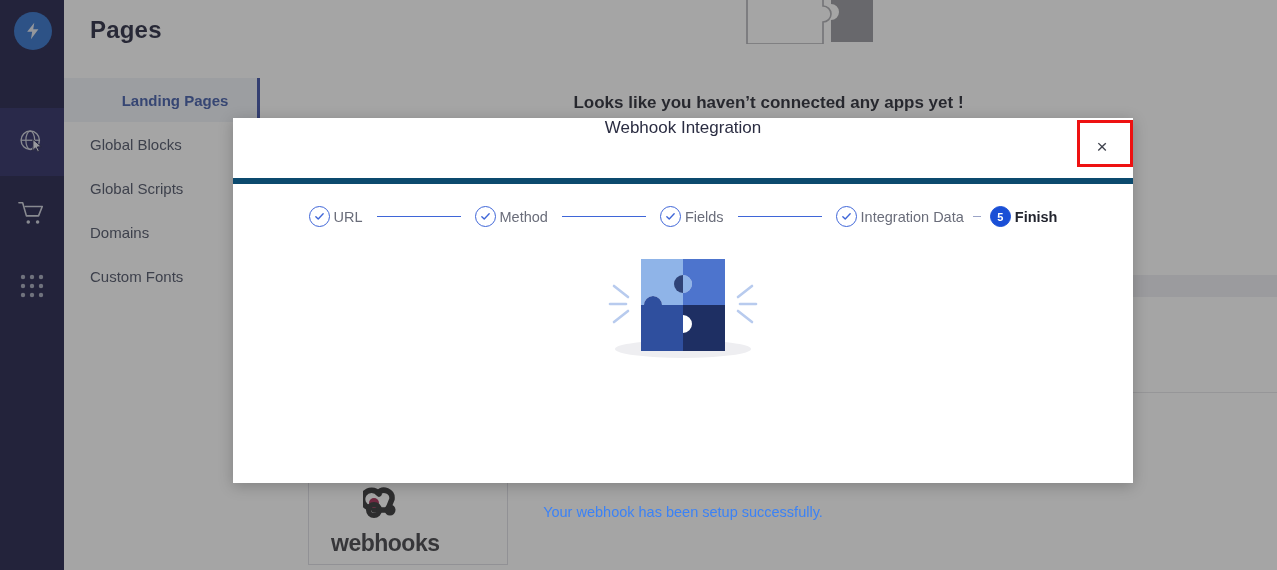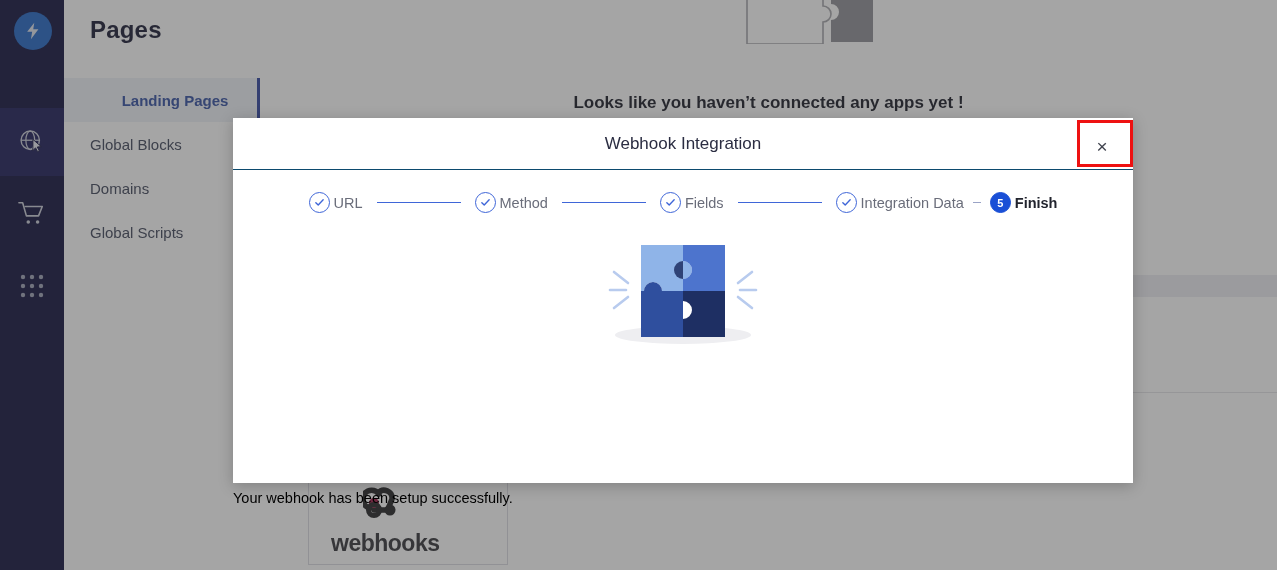--- a/index.html
+++ b/index.html
@@ -82,23 +82,23 @@
     background:rgba(64,64,64,0.47);
   }
 
   
   .modal {
     position:absolute; left:233px; top:118px; width:900px; height:365px;
     background:#ffffff;
     box-shadow:0 3px 14px rgba(0,0,0,0.22);
   }
   .modal-header {
-    position:relative; height:52px;
-    border-bottom:1px solid #0c4a6e;
-    display:flex; align-items:center; justify-content:center;
+    position:relative; height:66px;
+    border-bottom:6px solid #0c4a6e;
+    display:flex; align-items:flex-start; justify-content:center;
   }
   .modal-title {
     font-size:17px; color:#2b2d42;
   }
   .modal-close {
     position:absolute; right:12px; top:10px;
     width:38px; height:38px;
     display:flex; align-items:center; justify-content:center;
     font-size:19px; color:#41444f; cursor:pointer;
     background:#ffffff;
@@ -137,22 +137,22 @@
 
   
   .modal-body { position:relative; height:307px; }
   .illus { position:absolute; left:0; right:0; top:40px;
            display:flex; justify-content:center; }
   .congrats {
     position:absolute; left:0; right:0; top:260px; text-align:center;
     font-size:22px; font-weight:bold; color:#1f2230;
   }
   .subtext {
-    position:absolute; left:0; right:0; top:298px; 
-    font-size:14.5px; color:#000000;
+    position:absolute; left:0; right:0; top:298px; text-align:center;
+    font-size:14.5px; color:#3b82f6;
   }
 </style>
 </head>
 <body>
 
 <div id="app">
 
   <div class="bg-layer">
 
     <div class="icon-rail">
@@ -196,24 +196,27 @@
     <div class="nav-panel">
       <div class="nav-title">Pages</div>
       <div class="nav-list">
         <div class="nav-item active">
           <span>Landing Pages</span>
         </div>
         <div class="nav-item">
           <span>Global Blocks</span>
         </div>
         <div class="nav-item">
+          <span>Global Scripts</span>
+        </div>
+        <div class="nav-item">
           <span>Domains</span>
         </div>
         <div class="nav-item">
-          <span>Global Scripts</span>
+          <span>Custom Fonts</span>
         </div>
       </div>
     </div>
 
     <div class="content">
       <div class="content-band"></div>
       <div class="content-rule" style="top:392px;"></div>
 
       <div class="empty-art">
         <svg width="130" height="62" viewBox="0 0 130 62">

